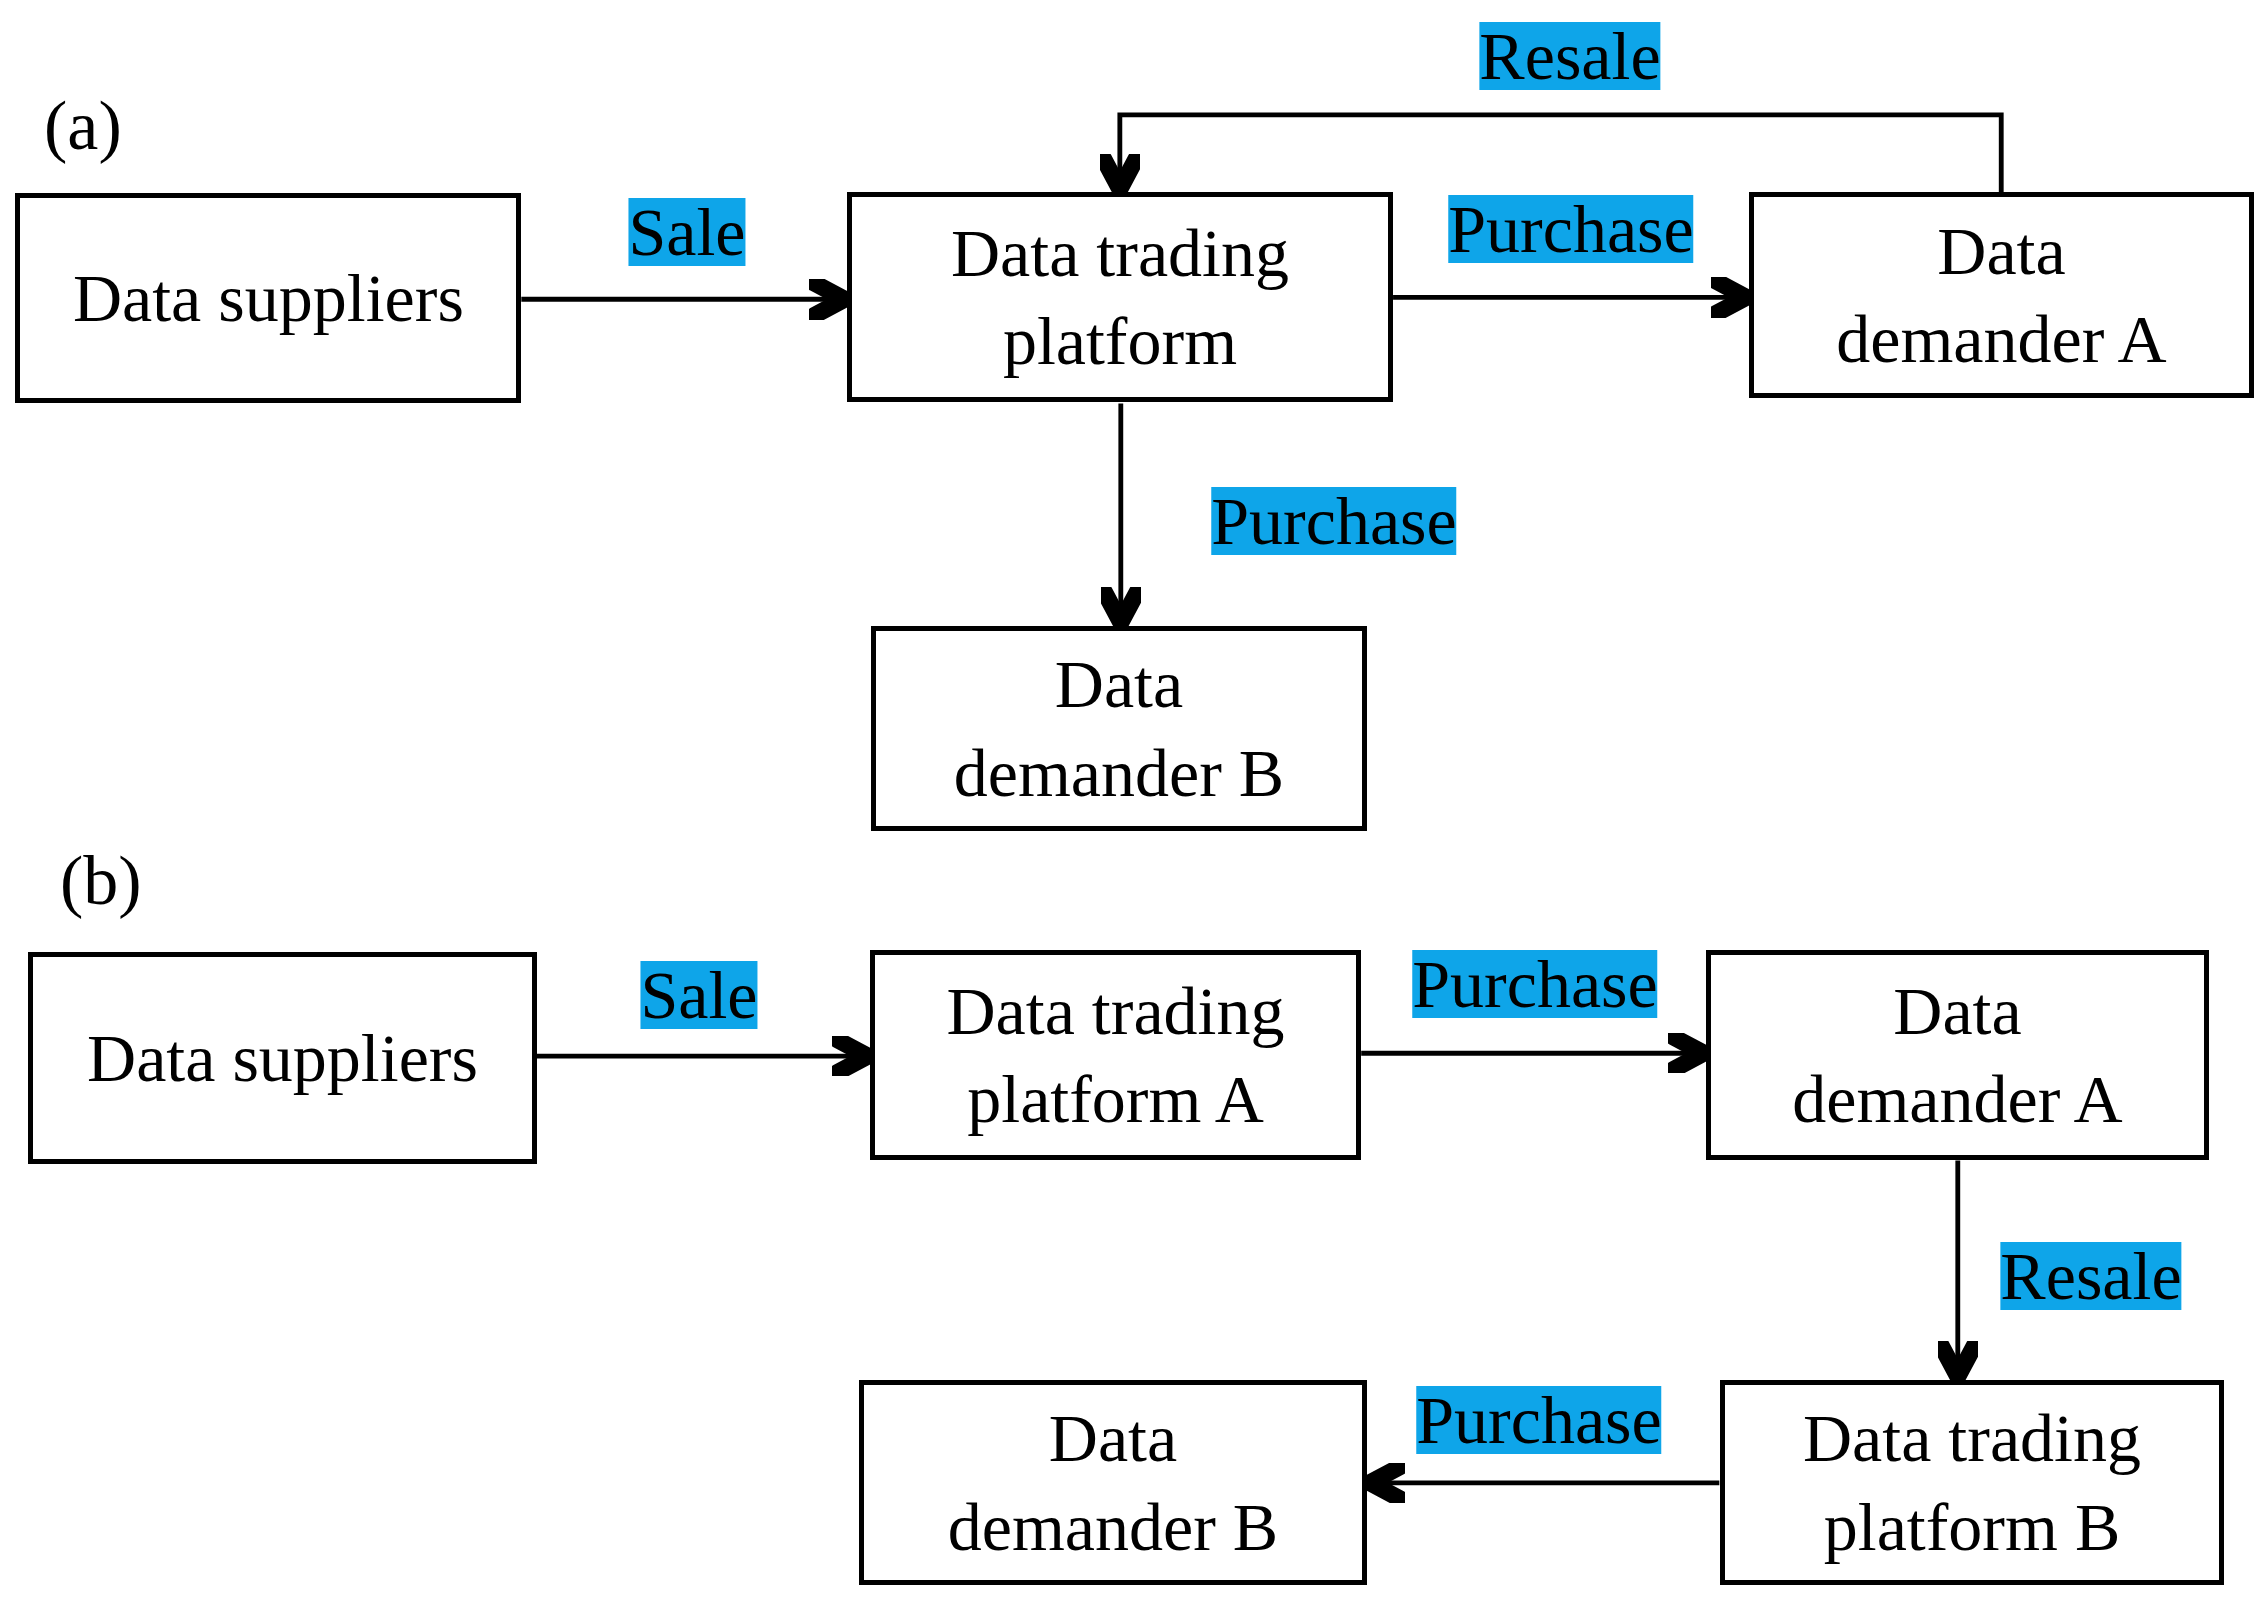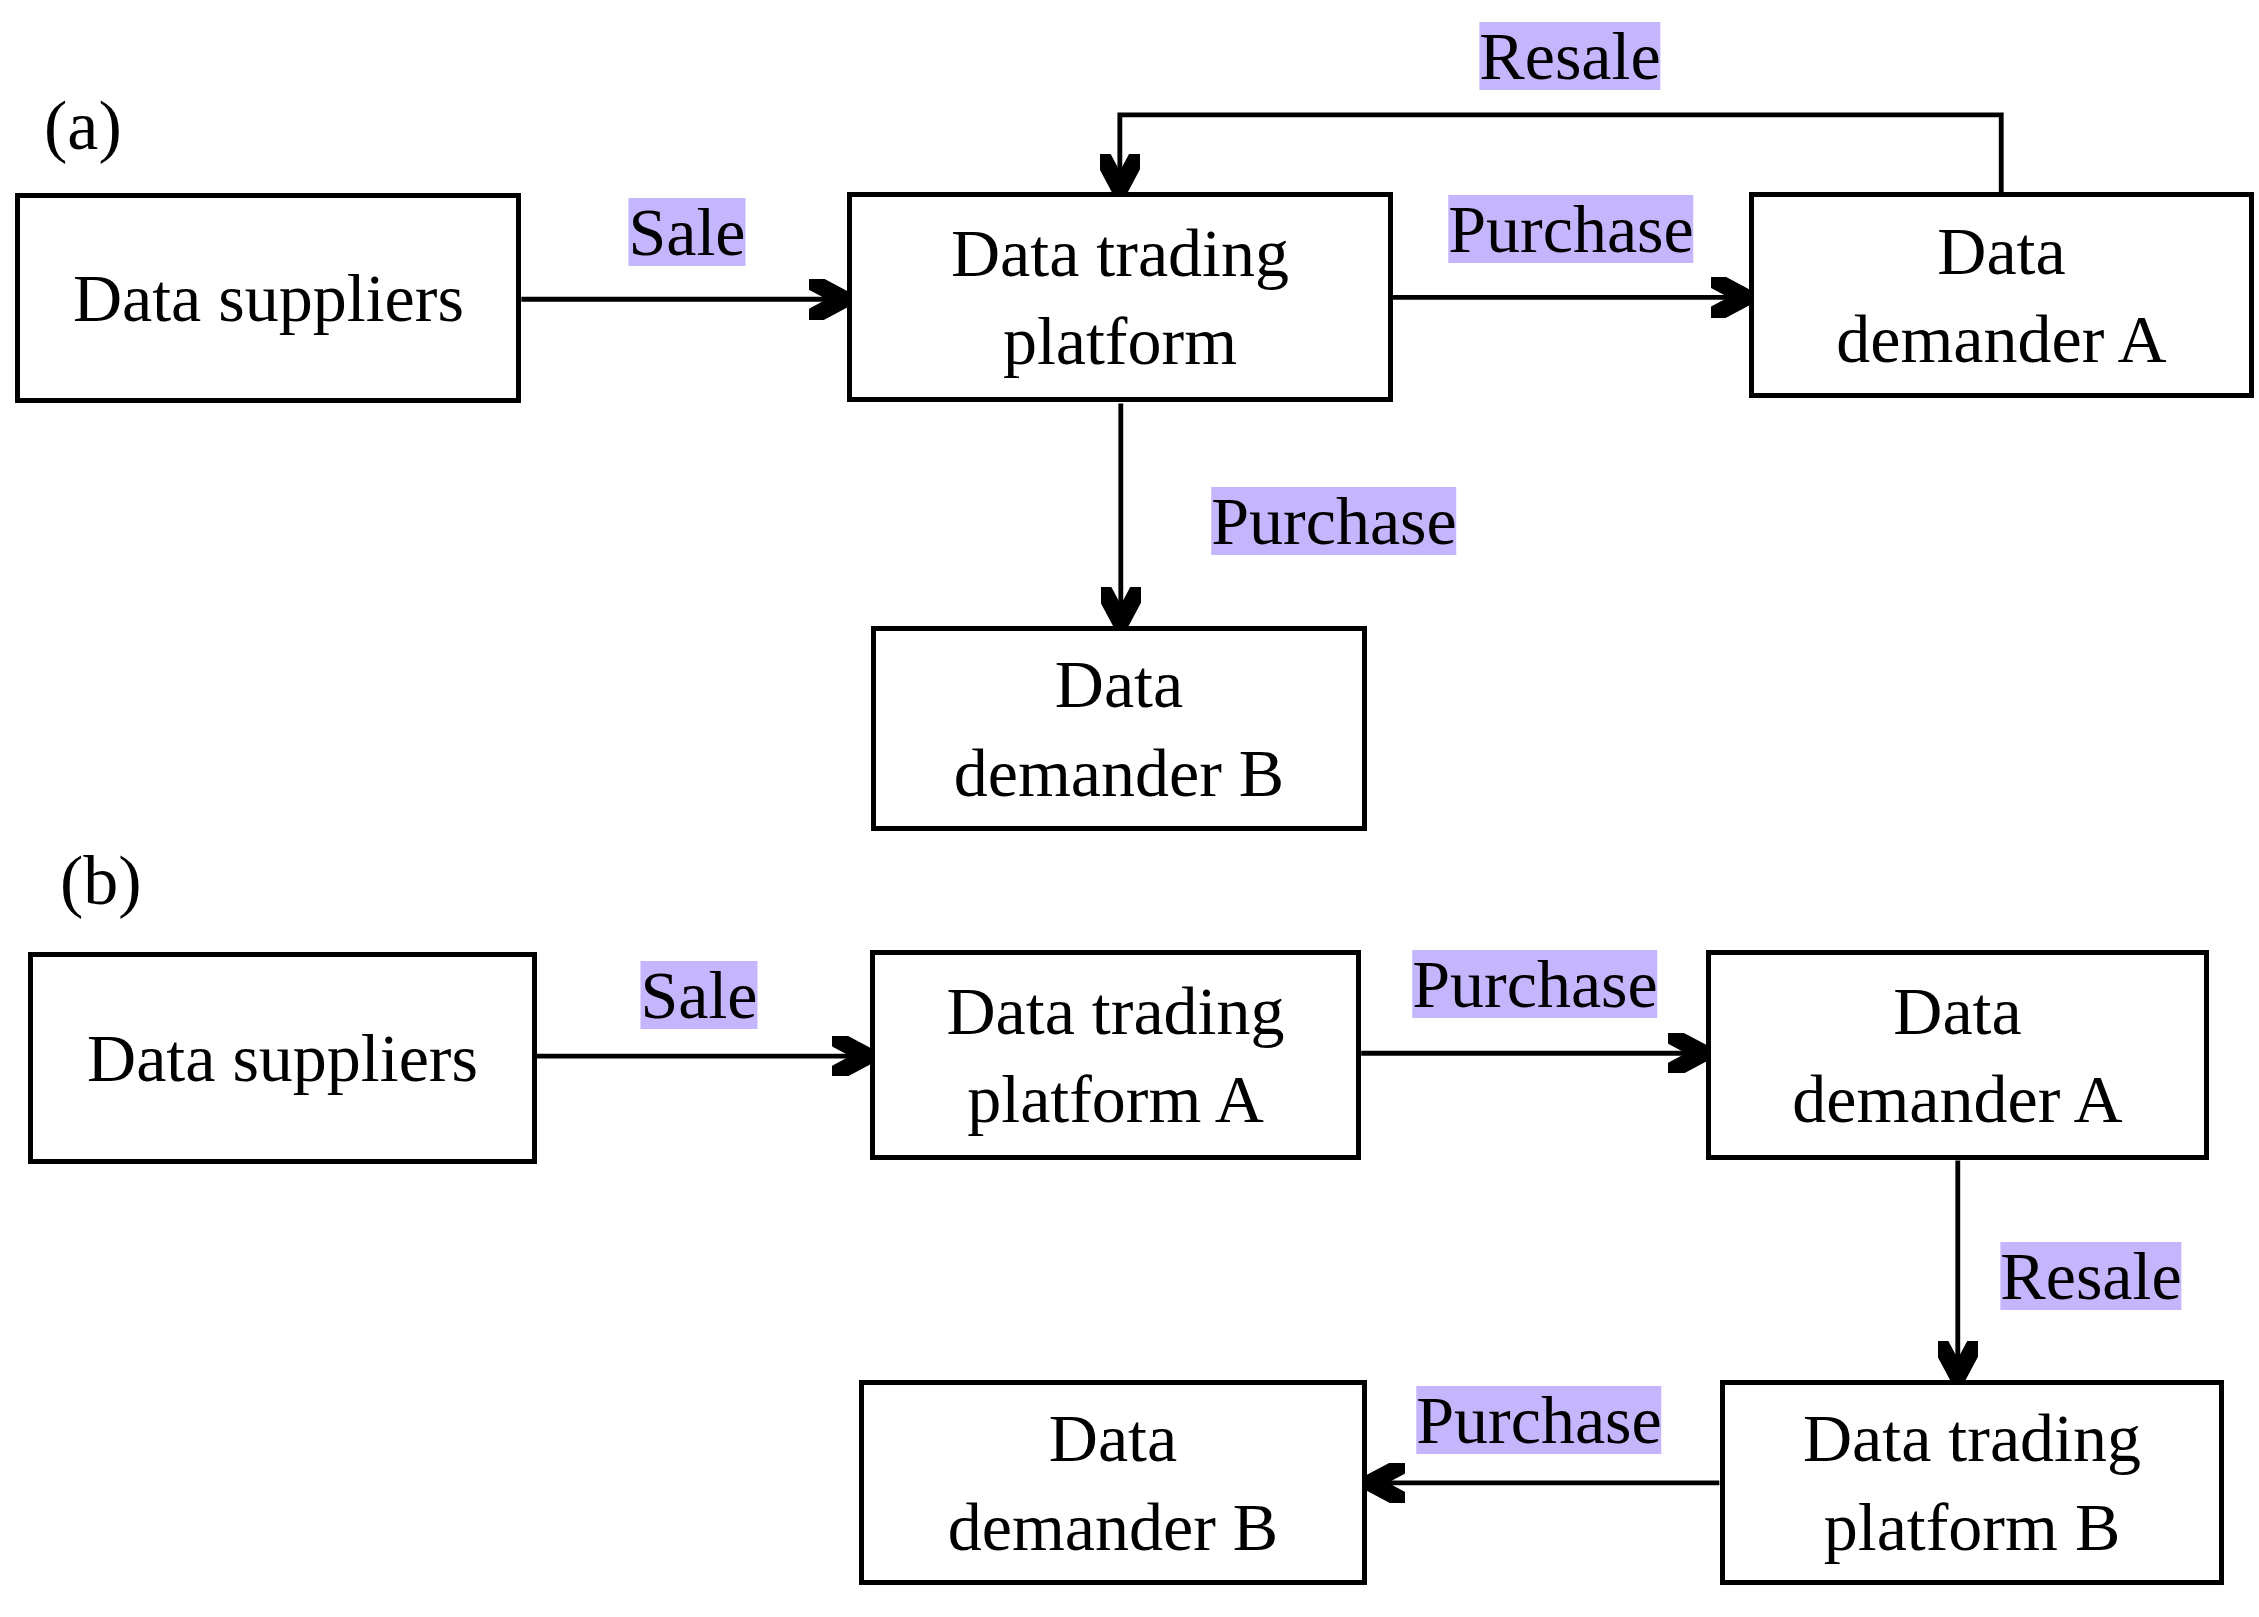--- a/index.html
+++ b/index.html
@@ -46,21 +46,21 @@
     position: absolute;
     font-size: 70px;
     line-height: 1;
   }
   .edge-label {
     position: absolute;
     transform: translate(-50%, -50%);
     font-size: 68px;
     line-height: 1;
     white-space: nowrap;
-    background: #c4b5fd;
+    background: #0ea5e9;
     text-align: right;
   }
 </style>
 </head>
 <body>
 
 <div class="canvas">
 
   <svg class="edges-svg" viewBox="0 0 2340 1675" xmlns="http://www.w3.org/2000/svg">
     <defs>

